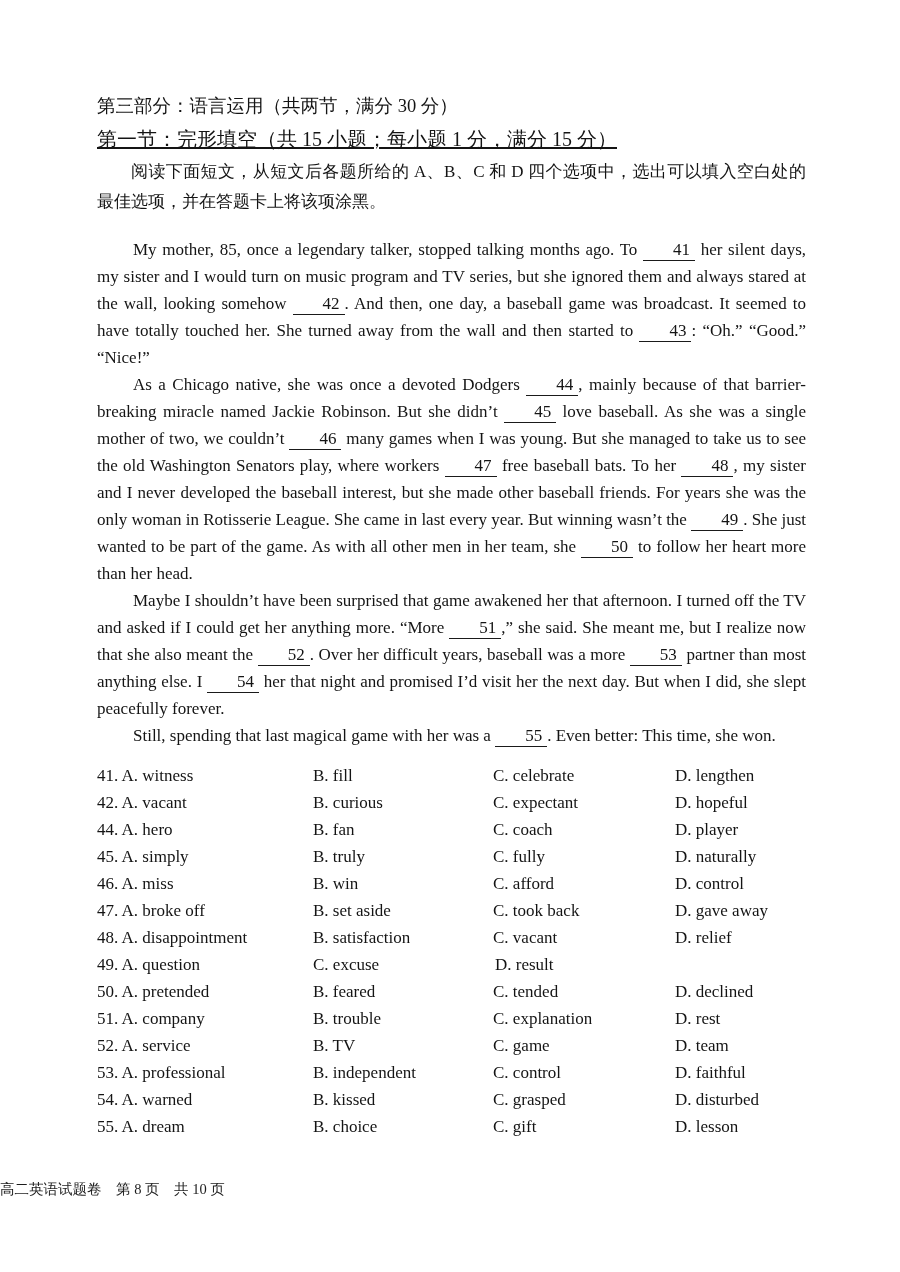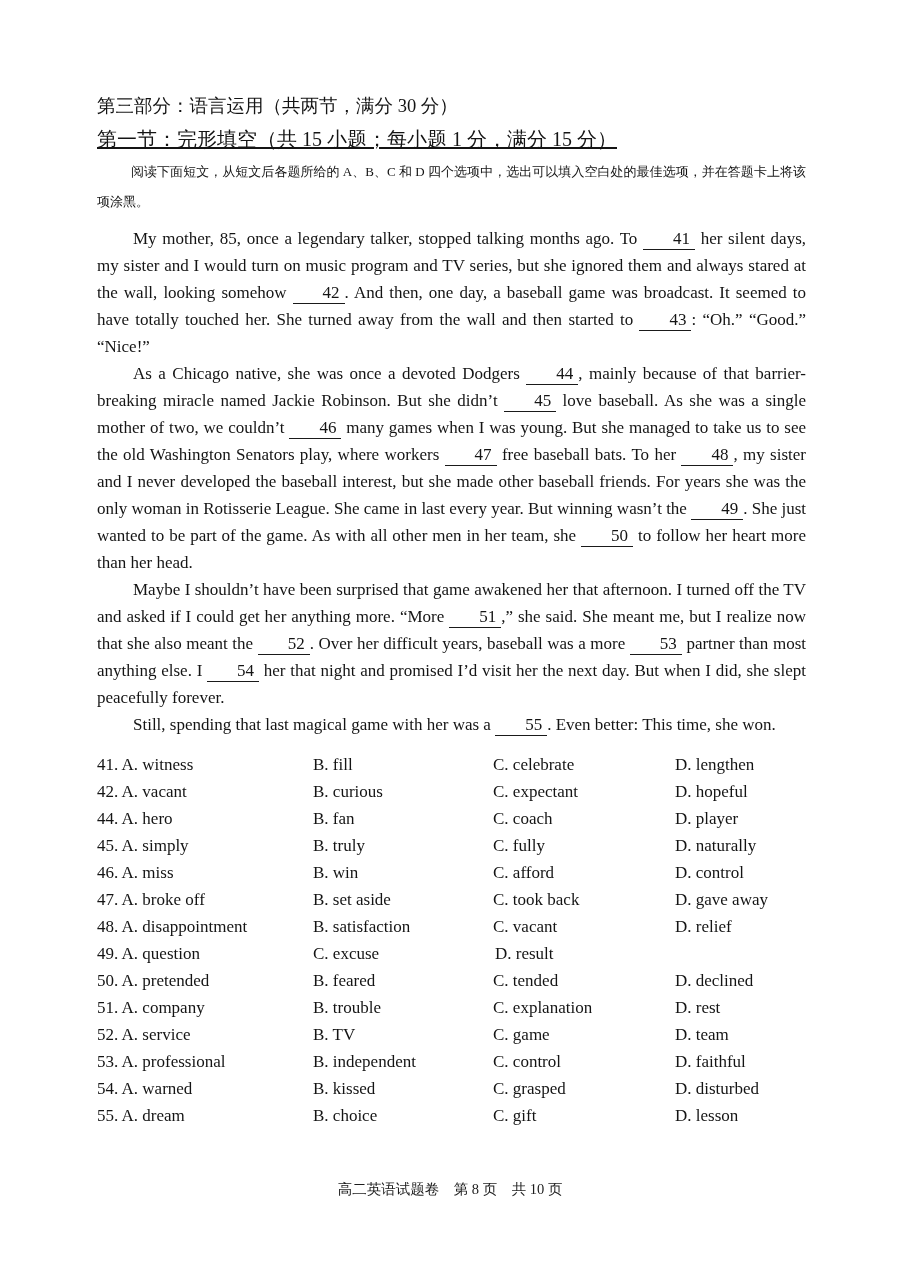--- a/index.html
+++ b/index.html
@@ -26,25 +26,25 @@
     line-height: 28px;
     margin-bottom: 5px;
   }
   .section-title {
     font-size: 20px;
     line-height: 28px;
     margin-bottom: 4px;
     text-decoration: underline;
   }
   .instructions {
-    font-size: 13px;
+    font-size: 17px;
     line-height: 30px;
     text-indent: 34px;
     text-align: justify;
-    margin-bottom: 8px;
+    margin-bottom: 19px;
   }
   .para {
     font-size: 17px;
     line-height: 27px;
     text-indent: 36px;
     text-align: justify;
   }
   .blank {
     display: inline-block;
     min-width: 52px;
@@ -63,21 +63,21 @@
   }
   .q-cell-a { width: 216px; }
   .q-cell-b { width: 180px; }
   .q-cell-c { width: 182px; }
   .q-cell-d { flex: 1; }
   .footer {
     position: absolute;
     top: 1180px;
     left: 0;
     width: 100%;
-    text-align: center;
+    text-align: left;
     font-size: 14.5px;
     color: #1c1c1c;
   }
 </style>
 </head>
 <body>
 
 <div class="page">
   <div class="content">
     <div class="part-title">第三部分：语言运用（共两节，满分 30 分）</div>

